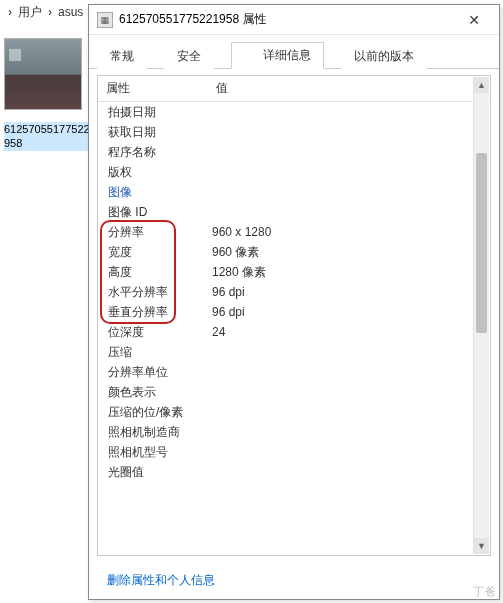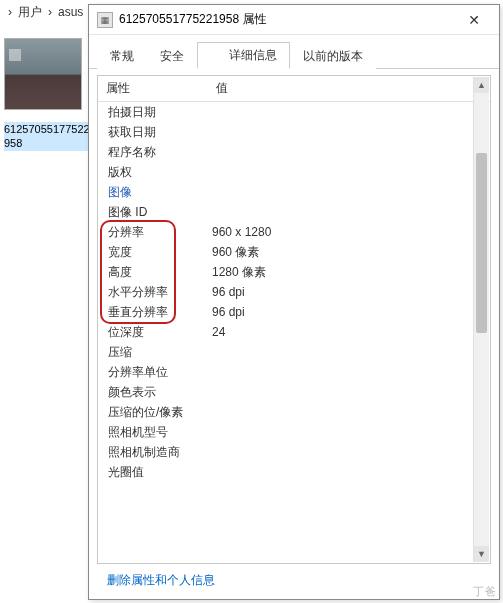--- a/index.html
+++ b/index.html
@@ -88,21 +88,21 @@
   }
   .titlebar .title-text { flex: 1; font-size: 12px; color: #000; }
   .titlebar .close {
     width: 42px; height: 28px;
     display:flex;align-items:center;justify-content:center;
     color:#333; font-size:14px;
   }
   .tabs {
     display:flex;
     align-items:flex-end;
-    gap:0;
+    gap:17px;
     padding: 6px 8px 0 8px;
     border-bottom:1px solid #ccc;
     background:#fff;
   }
   .tab {
     padding: 4px 12px;
     font-size:12px;
     border:1px solid transparent;
     border-bottom:none;
     color:#333;
@@ -115,20 +115,21 @@
     border-bottom:1px solid #fff;
     background:#fff;
     padding-left:31px;
   }
   .content-wrap {
     flex:1;
     padding: 6px 8px 0 8px;
     display:flex;
     flex-direction:column;
     overflow:hidden;
+    gap:8px;
   }
   .details-box {
     flex:1;
     border:1px solid #c8c8c8;
     position:relative;
     overflow:hidden;
     background:#fff;
   }
   .details-header {
     display:flex;
@@ -299,25 +300,25 @@
             </div>
             <div class="row">
               <div class="pcell">颜色表示</div>
               <div class="vcell"></div>
             </div>
             <div class="row">
               <div class="pcell">压缩的位/像素</div>
               <div class="vcell"></div>
             </div>
             <div class="row">
+              <div class="pcell">照相机制造商</div>
+              <div class="vcell"></div>
+            </div>
+            <div class="row">
               <div class="pcell">照相机型号</div>
-              <div class="vcell"></div>
-            </div>
-            <div class="row">
-              <div class="pcell">照相机制造商</div>
               <div class="vcell"></div>
             </div>
             <div class="row">
               <div class="pcell">光圈值</div>
               <div class="vcell"></div>
             </div>
             <div class="red-box" id="redbox" style="left: 2px; top: 118px; width: 76px; height: 104px;"></div>
         </div>
 
         <div class="scrollbar">

